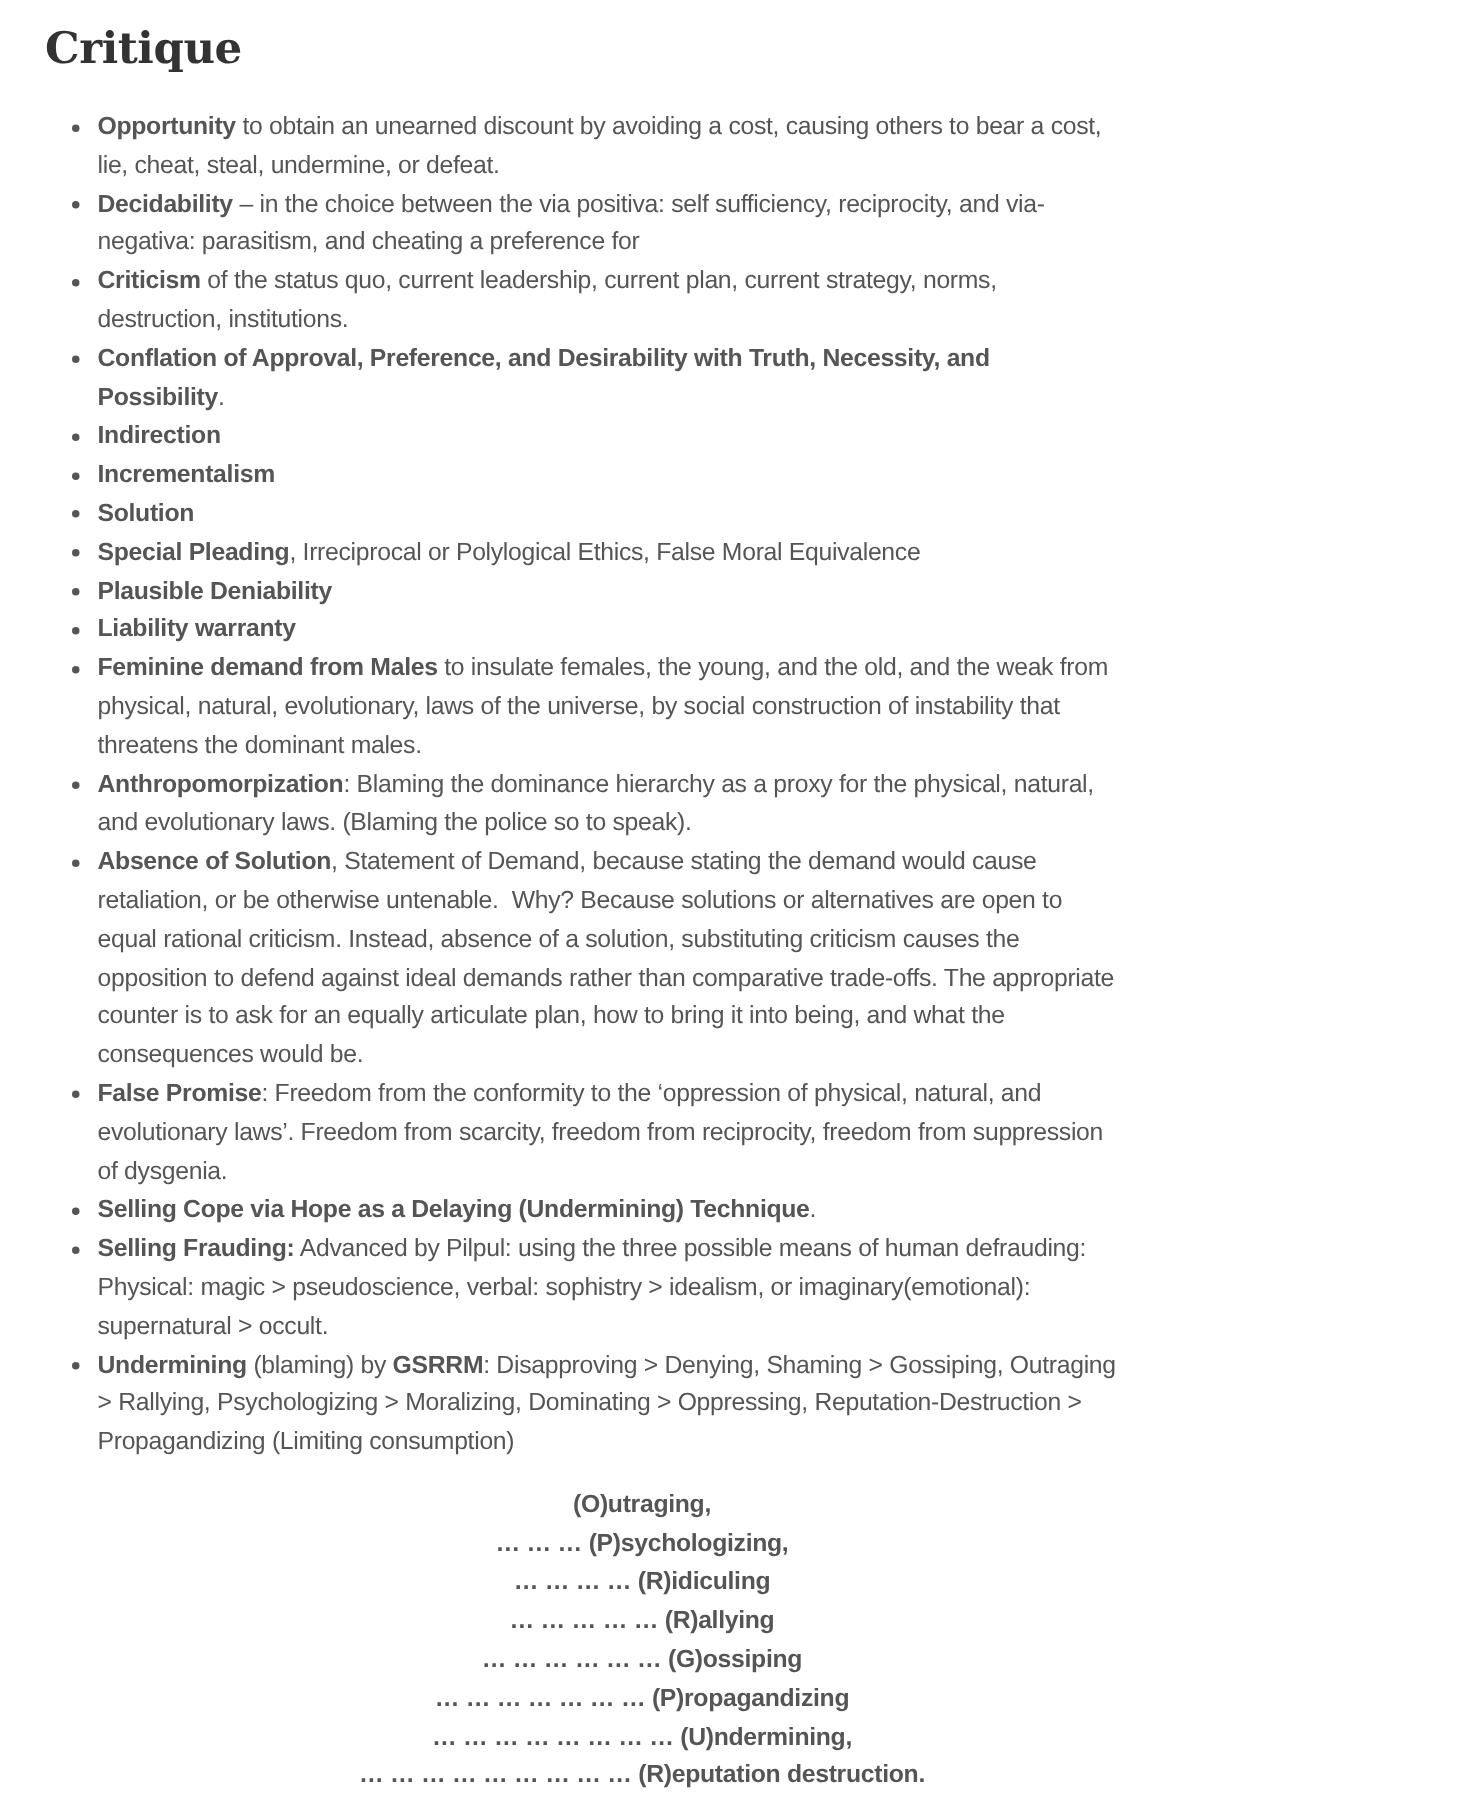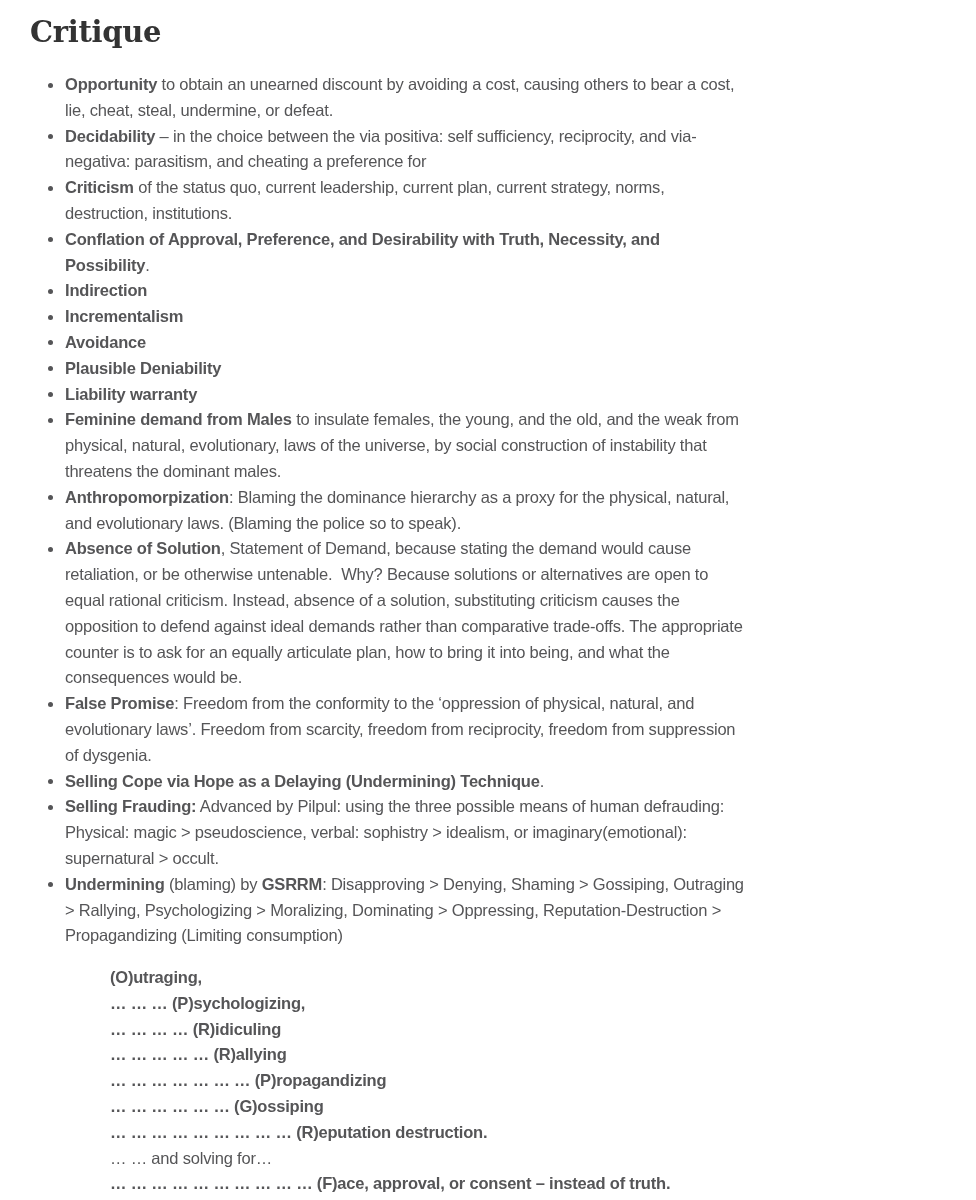--- a/index.html
+++ b/index.html
@@ -47,49 +47,51 @@
     width: 5px;
     height: 5px;
     border-radius: 50%;
     background: #555557;
   }
   .b  { font-weight: 700; }
   .i  { }
   .staircase {
     margin: 16px 0 0 80px;
   }
-  .staircase .line { white-space: pre-wrap; }
+  .staircase .line { white-space: pre-wrap; text-align: center; }
 </style>
 </head>
 <body>
 
 <div class="page">
   <h1 class="title">Critique</h1>
   <ul class="critique-list" id="critique-list">
       <li><span class="b">Opportunity</span><span class=""> to obtain an unearned discount by avoiding a cost, causing others to bear a cost, lie, cheat, steal, undermine, or defeat.</span></li>
       <li><span class="b">Decidability</span><span class=""> – in the choice between the via positiva: self sufficiency, reciprocity, and via-negativa: parasitism, and cheating a preference for</span></li>
       <li><span class="b">Criticism</span><span class=""> of the status quo, current leadership, current plan, current strategy, norms, destruction, institutions.</span></li>
       <li><span class="b">Conflation of Approval, Preference, and Desirability with Truth, Necessity, and Possibility</span><span class="">.</span></li>
       <li><span class="b">Indirection</span></li>
       <li><span class="b">Incrementalism</span></li>
-      <li><span class="b">Avoidance</span></li>
+      <li><span class="b">Solution</span></li>
+      <li><span class="b">Special Pleading</span><span class="">, Irreciprocal or Polylogical Ethics, False Moral Equivalence</span></li>
       <li><span class="b">Plausible Deniability</span></li>
       <li><span class="b">Liability warranty</span></li>
       <li><span class="b">Feminine demand from Males</span><span class=""> to insulate females, the young, and the old, and the weak from physical, natural, evolutionary, laws of the universe, by social construction of instability that threatens the dominant males.</span></li>
       <li><span class="b">Anthropomorpization</span><span class="">: Blaming the dominance hierarchy as a proxy for the physical, natural, and evolutionary laws. </span><span class="i">(Blaming the police so to speak)</span><span class="">.</span></li>
       <li><span class="b">Absence of Solution</span><span class="">, Statement of Demand, because stating the demand would cause retaliation, or be otherwise untenable.&nbsp; Why? Because solutions or alternatives are open to equal rational criticism. Instead, absence of a solution, substituting criticism causes the opposition to defend against ideal demands rather than comparative trade-offs. The appropriate counter is to ask for an equally articulate plan, how to bring it into being, and what the consequences would be.</span></li>
       <li><span class="b">False Promise</span><span class="">: Freedom from the conformity to the ‘oppression of physical, natural, and evolutionary laws’. Freedom from scarcity, freedom from reciprocity, freedom from suppression of dysgenia.</span></li>
       <li><span class="b">Selling Cope via Hope as a Delaying (Undermining) Technique</span><span class="">.</span></li>
       <li><span class="b">Selling Frauding:</span><span class=""> Advanced by Pilpul: using the three possible means of human defrauding: </span><span class="i">Physical:</span><span class=""> magic &gt; pseudoscience, </span><span class="i">verbal:</span><span class=""> sophistry &gt; idealism, or </span><span class="i">imaginary</span><span class="">(emotional): supernatural &gt; occult.</span></li>
       <li><span class="b">Undermining</span><span class=""> (blaming) by </span><span class="b">GSRRM</span><span class="">: Disapproving &gt; Denying, Shaming &gt; Gossiping, Outraging &gt; Rallying, Psychologizing &gt; Moralizing, Dominating &gt; Oppressing, Reputation-Destruction &gt; Propagandizing (Limiting consumption)</span></li>
     </ul>
   <div class="staircase" id="staircase">
       <div class="line b">(O)utraging,</div>
       <div class="line b">… … … (P)sychologizing,</div>
       <div class="line b">… … … … (R)idiculing</div>
       <div class="line b">… … … … … (R)allying</div>
+      <div class="line b">… … … … … … (G)ossiping</div>
       <div class="line b">… … … … … … … (P)ropagandizing</div>
-      <div class="line b">… … … … … … (G)ossiping</div>
+      <div class="line b">… … … … … … … … (U)ndermining,</div>
       <div class="line b">… … … … … … … … … (R)eputation destruction.</div>
       <div class="line ">… … and solving for…</div>
       <div class="line b">… … … … … … … … … … (F)ace, approval, or consent – instead of truth.</div>
     </div>
 </div>
 
 </body></html>

